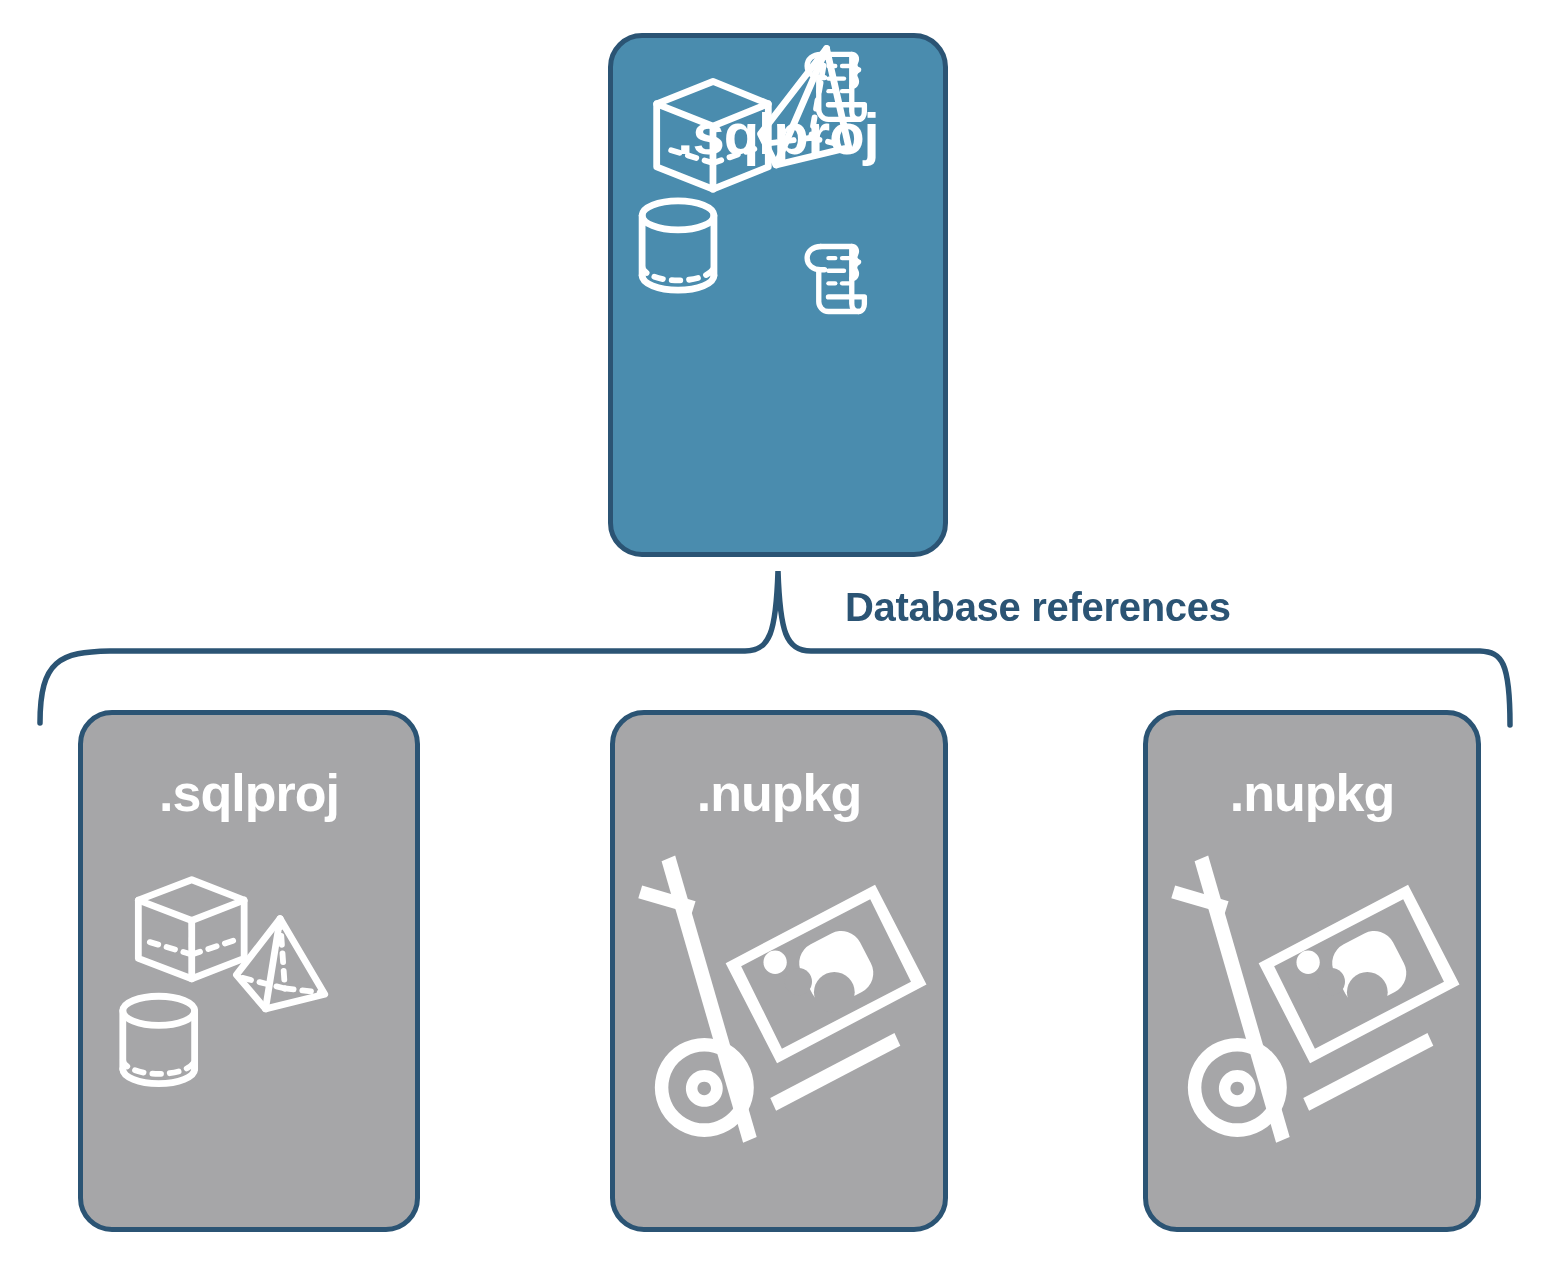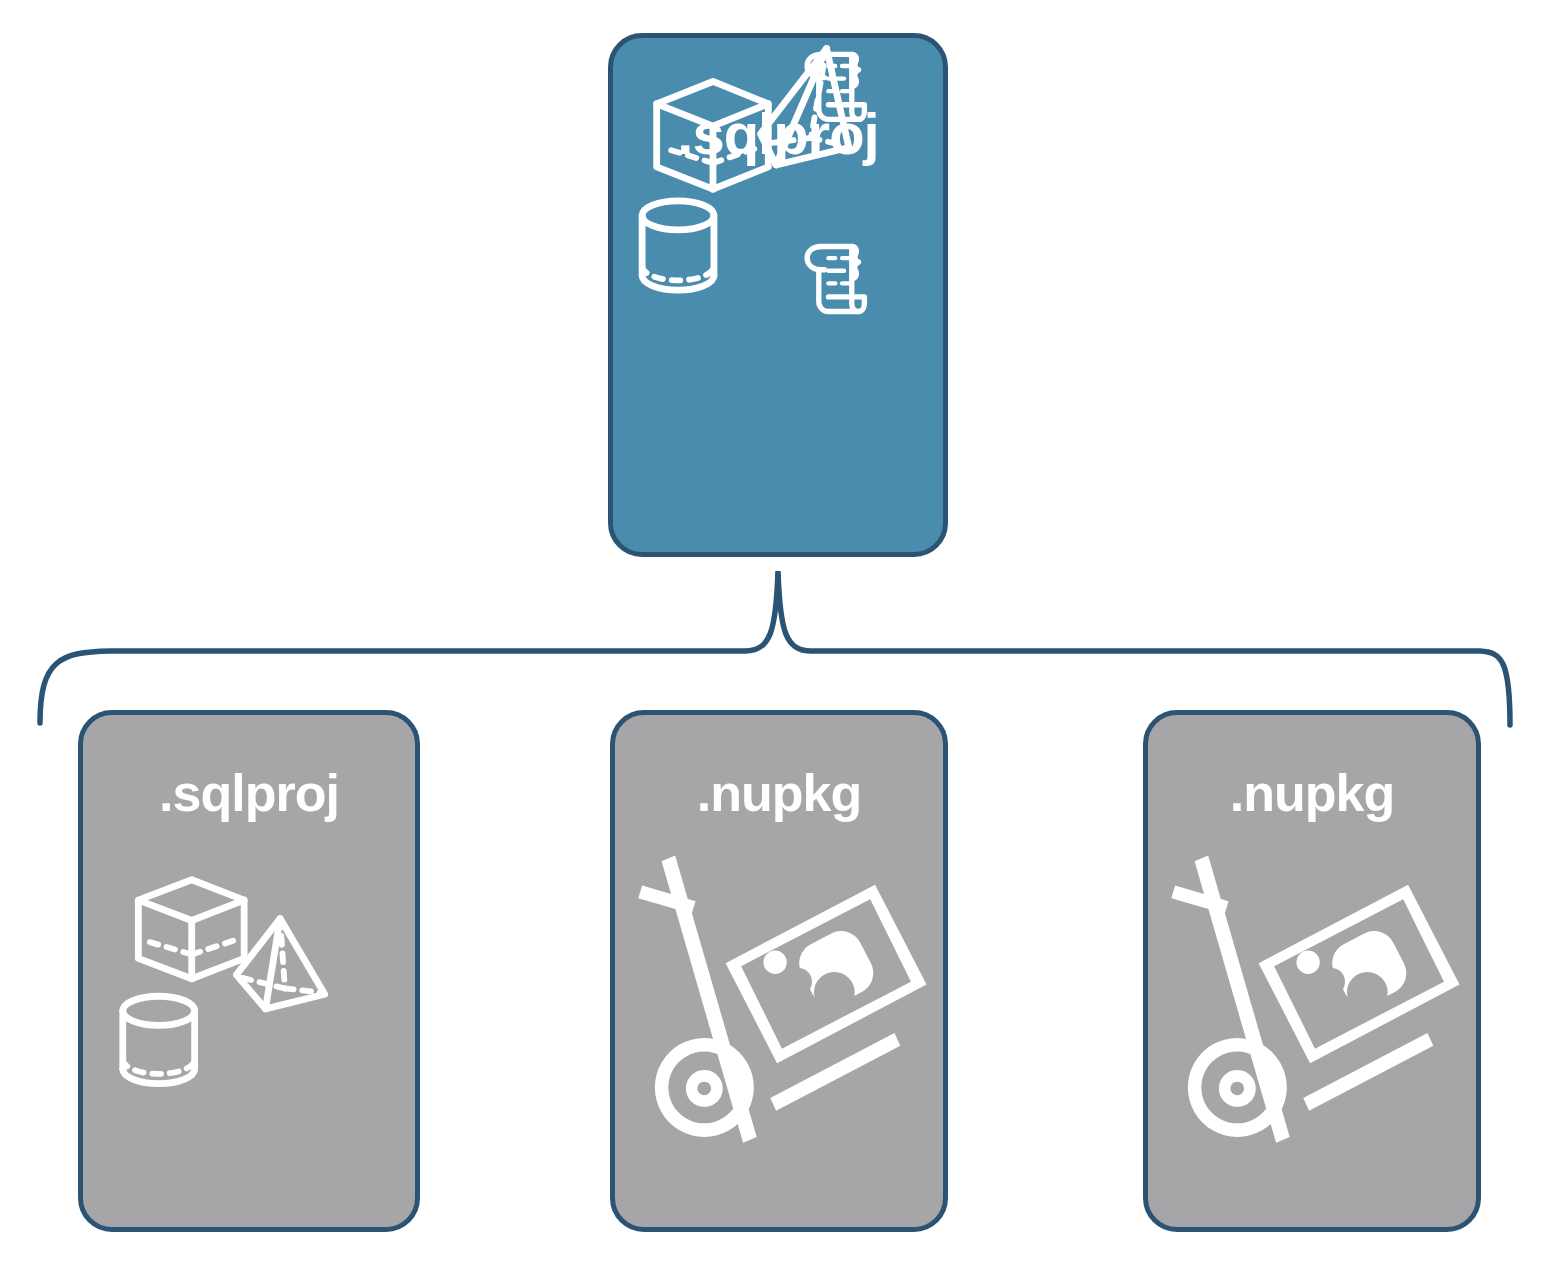--- a/index.html
+++ b/index.html
@@ -93,20 +93,21 @@
 
   <svg style="position:absolute;left:0;top:540;width:1566px;height:220px;left:0px;top:540px;" viewBox="0 0 1566 220">
     <path d="M40 183
              C 40 120, 60 112, 110 111
              L 745 111
              C 770 111, 776 92, 778 31
              C 780 92, 786 111, 811 111
              L 1480 111
              C 1502 112, 1510 122, 1510 185" fill="none" stroke="#2b5474" stroke-width="5.5" stroke-linecap="round"></path>
   </svg>
+  <div class="brace-label">Database references</div>
 
   <div class="node node-bot node-b1">
     <div class="title">.sqlproj</div>
     <svg class="art" viewBox="0 0 342 522">
       <g fill="none" stroke="#ffffff" stroke-width="7" stroke-linecap="round" stroke-linejoin="round">
         <g>
           <path d="M57 188 L112 167 L166 188 L166 248 L112 269 L57 248 Z"></path>
           <path d="M57 188 L112 209 L166 188"></path>
           <path d="M112 209 L112 269"></path>
           <g stroke-dasharray="9 9" stroke-width="6">

